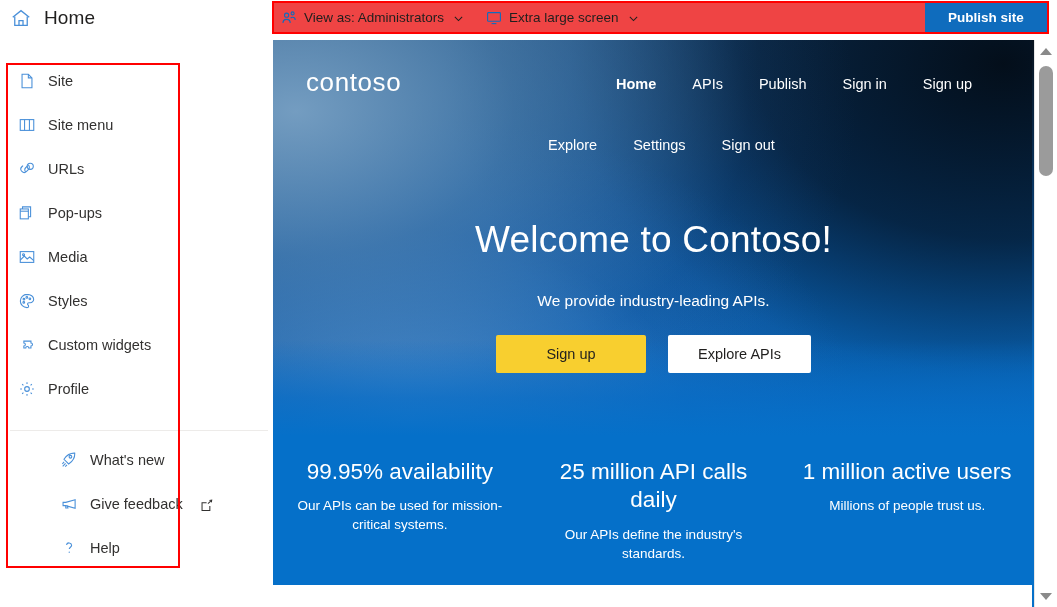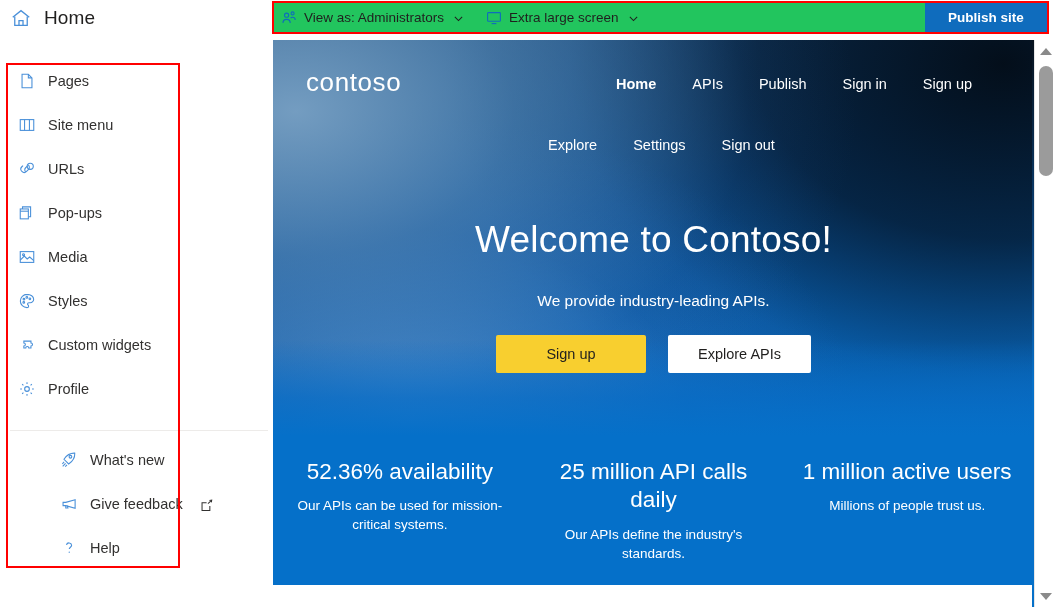--- a/index.html
+++ b/index.html
@@ -101,21 +101,21 @@
     width: 777px; height: 33px;
     border: 2px solid #ff0000;
     box-sizing: border-box;
     pointer-events: none;
     z-index: 6;
   }
   #toolbar {
     position: absolute;
     left: 274px; top: 3px;
     width: 773px; height: 29px;
-    background: #22c55e;
+    background: #ef4444;
     display: flex;
     align-items: center;
     box-sizing: border-box;
   }
   .tb-btn {
     display: flex;
     align-items: center;
     gap: 7px;
     height: 27px;
     padding: 0 7px;
@@ -336,21 +336,21 @@
 
   <div id="nav-list">
 
     <div class="nav-item">
       <span class="ni-icon">
         <svg viewBox="0 0 20 20" width="18" height="18" fill="none" stroke="#4a90d9" stroke-width="1.2">
           <path d="M4.5 2.5h7l4 4v11h-11z"></path>
             <path d="M11.5 2.5v4h4"></path>
         </svg>
       </span>
-      <span class="ni-label">Pages</span>
+      <span class="ni-label">Site</span>
     </div>
 
     <div class="nav-item">
       <span class="ni-icon">
         <svg viewBox="0 0 20 20" width="18" height="18" fill="none" stroke="#4a90d9" stroke-width="1.2">
           <rect x="2.5" y="4" width="15" height="12"></rect>
           <path d="M7.3 4v12M12.7 4v12"></path>
         </svg>
       </span>
       <span class="ni-label">Site menu</span>
@@ -532,21 +532,21 @@
     <div id="hero-title">Welcome to Contoso!</div>
     <div id="hero-subtitle">We provide industry-leading APIs.</div>
     <div id="hero-actions">
       <button id="hero-signup-button">Sign up</button>
       <button id="hero-explore-button">Explore APIs</button>
     </div>
   </div>
 
   <div id="stats-band">
     <div class="stat-col">
-      <div class="stat-value">52.36% availability</div>
+      <div class="stat-value">99.95% availability</div>
       <div class="stat-desc">Our APIs can be used for mission-critical systems.</div>
     </div>
     <div class="stat-col">
       <div class="stat-value">25 million API calls daily</div>
       <div class="stat-desc">Our APIs define the industry's standards.</div>
     </div>
     <div class="stat-col">
       <div class="stat-value">1 million active users</div>
       <div class="stat-desc">Millions of people trust us.</div>
     </div>

